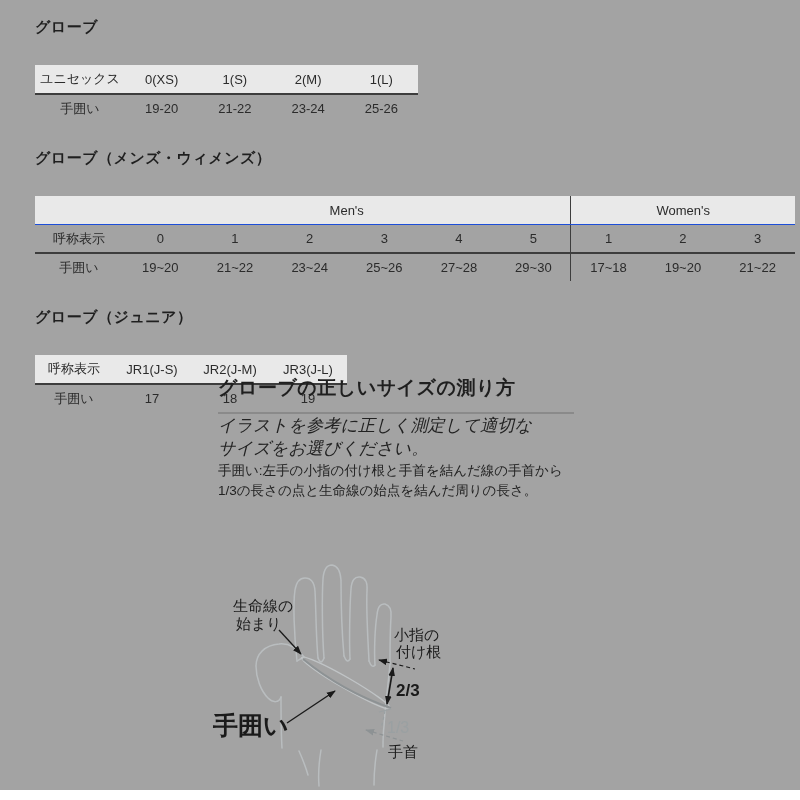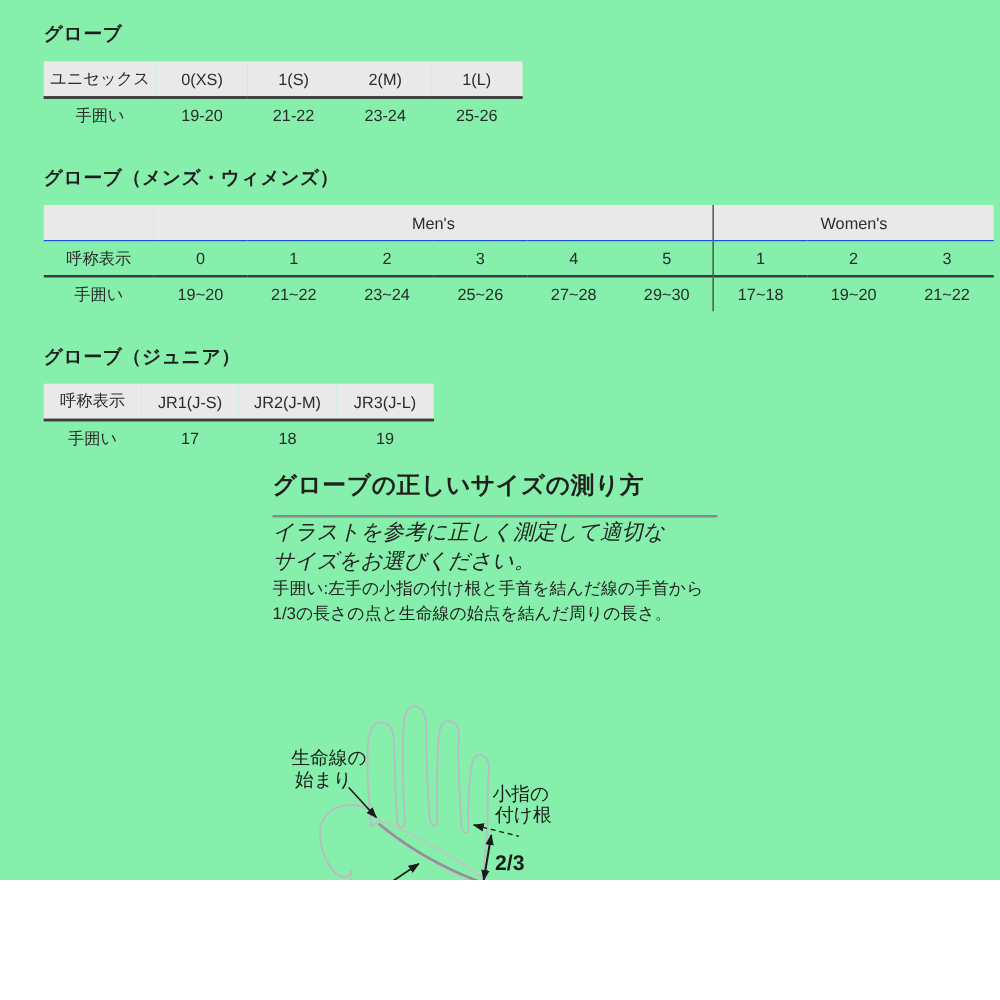--- a/index.html
+++ b/index.html
@@ -2,30 +2,30 @@
 <html><head>
 <meta charset="utf-8">
 <style>
   html,body { margin:0; padding:0; background:#ffffff; }
   body {
     width:800px; height:800px;
     font-family:"Liberation Sans", sans-serif;
     color:#2b2b2b;
     -webkit-font-smoothing:antialiased;
   }
-  .page { position:relative; width:800px; height:704px; overflow:hidden; background:#86efac; }
+  .page { position:relative; width:800px; height:790px; overflow:hidden; background:#a3a3a3; }
   .content { padding:18px 0 0 35px; }
 
   .sec-title {
     font-size:15px; font-weight:700; color:#1f1f1f; letter-spacing:0.5px;
     margin:0;
   }
   .mt-gap  { margin-top:27px; }
 
-  table.t { border-collapse:collapse; table-layout:fixed; margin-top:12px; }
+  table.t { border-collapse:collapse; table-layout:fixed; margin-top:28px; }
   table.t th, table.t td {
     font-weight:400; text-align:center; vertical-align:middle;
     height:27px; padding:0; font-size:13px; color:#2b2b2b;
   }
   tr.gray th { background:#e9e9e9; height:28px; }
   tr.rule-dark  > th, tr.rule-dark  > td { border-bottom:2px solid #3d3d3d; }
   tr.rule-light > th, tr.rule-light > td { border-bottom:1px solid #1d4ed8; }
   .dl { border-left:1.5px solid #3d3d3d; }
 
   .t1 { width:383px; }

